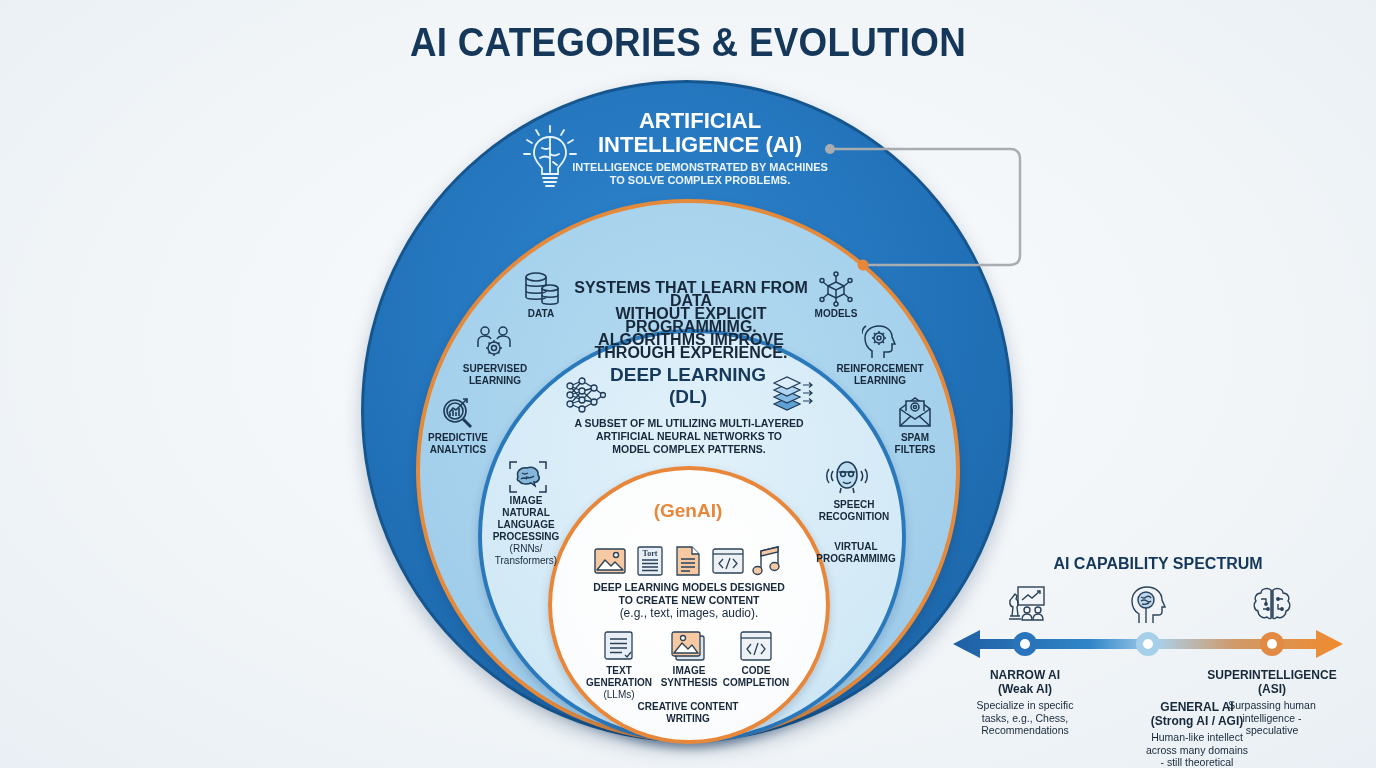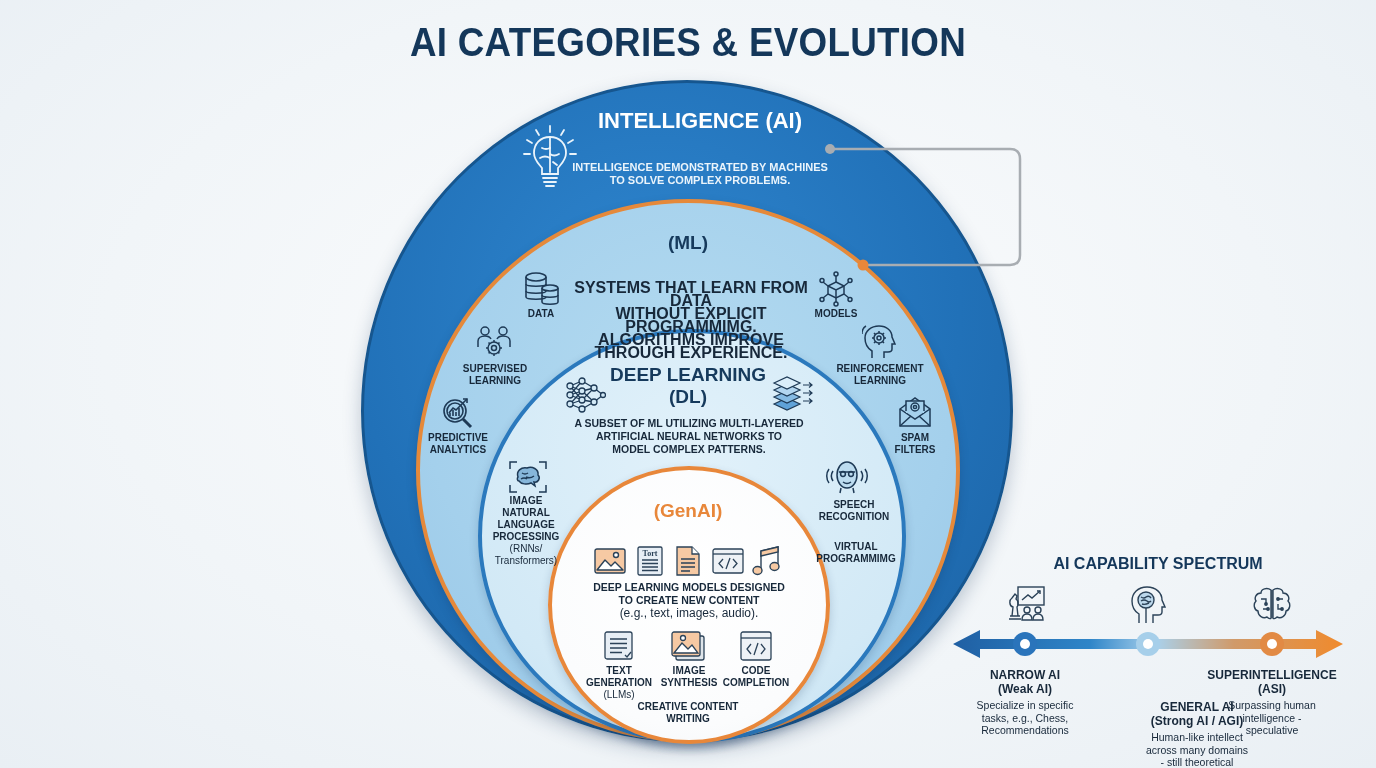--- a/index.html
+++ b/index.html
@@ -90,29 +90,29 @@
       <line x1="48" y1="30" x2="54" y2="30"></line>
     <path d="M28 13 C18 13 12 20 12 29 C12 36 17 40 20 44 V50 H36 V44 C39 40 44 36 44 29 C44 20 38 13 28 13 Z"></path>
     <line x1="28" y1="14" x2="28" y2="48"></line>
     <path d="M20 24 q4 2 8 0 M28 30 q4 3 9 0 M18 34 q5 -3 10 0 M31 38 l4 3"></path>
     <line x1="21" y1="54" x2="35" y2="54"></line>
       <line x1="22" y1="58" x2="34" y2="58"></line>
       <line x1="24" y1="62" x2="32" y2="62"></line>
   </svg>
 </div>
 <div class="ctext h-ai" style="left:560px;width:280px;top:109px;">
+  <div>ARTIFICIAL</div>
   <div>INTELLIGENCE (AI)</div>
 </div>
 <div class="ctext d-ai" style="left:560px;width:280px;top:161px;">
   <div>INTELLIGENCE DEMONSTRATED BY MACHINES</div>
   <div>TO SOLVE COMPLEX PROBLEMS.</div>
 </div>
 
 <div class="ctext h-ml" style="left:538px;width:300px;top:232px;">
-  <div>(ML)</div>
 </div>
 <div class="ctext d-ml" style="left:560px;width:262px;top:281px;">
   <div>SYSTEMS THAT LEARN FROM DATA</div>
   <div>WITHOUT EXPLICIT PROGRAMMIMG.</div>
   <div>ALGORITHMS IMPROVE THROUGH EXPERIENCE.</div>
 </div>
 
 <div class="icon" style="left:524px;top:271px;">
   <svg width="36" height="36" viewBox="0 0 36 36" fill="none" stroke="#1e3a56" stroke-width="1.6">
     <ellipse cx="12" cy="6" rx="10" ry="4"></ellipse>

